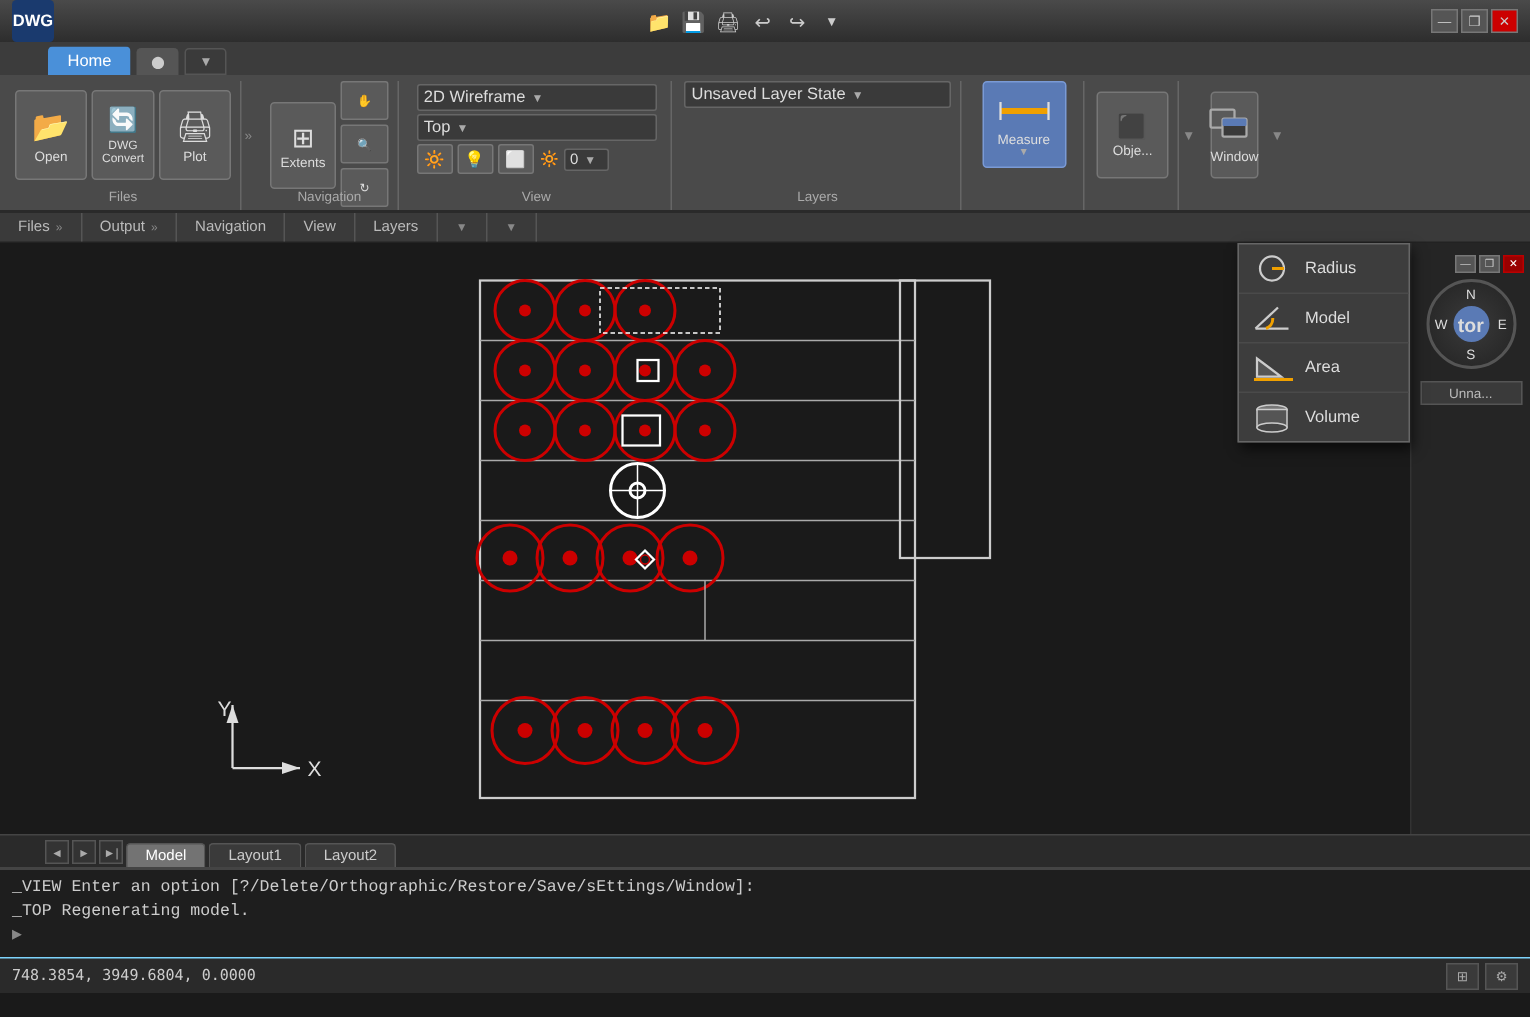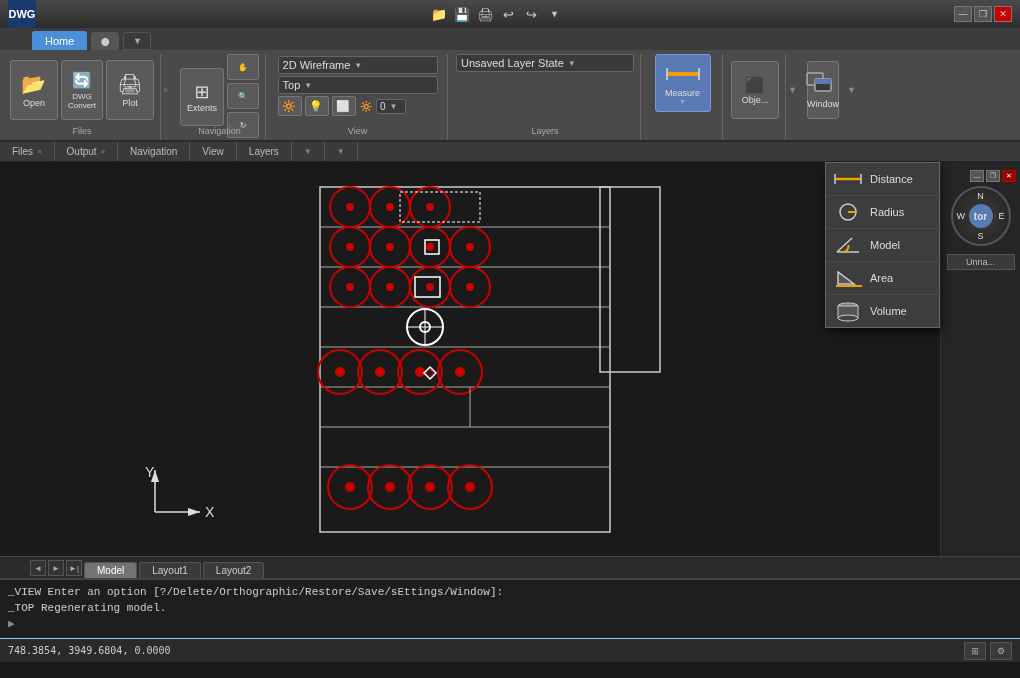--- a/index.html
+++ b/index.html
@@ -224,21 +224,21 @@
     }
     #compass .n { position: absolute; top: 3px; font-size: 9px; color: #ddd; }
     #compass .s { position: absolute; bottom: 3px; font-size: 9px; color: #ddd; }
     #compass .e { position: absolute; right: 4px; font-size: 9px; color: #ddd; }
     #compass .w { position: absolute; left: 4px; font-size: 9px; color: #ddd; }
     #compass .center-dot {
       width: 24px; height: 24px;
       background: #5a7ab5;
       border-radius: 50%;
       display: flex; align-items: center; justify-content: center;
-      color: #ddd; font-size: 10px; font-weight: bold;
+      color: #ddd; font-size: 13px; font-weight: bold;
     }
     #view-label-box {
       background: #3a3a3a;
       color: #bbb;
       font-size: 9px;
       padding: 2px 6px;
       border: 1px solid #555;
       text-align: center;
       width: 68px;
       overflow: hidden;
@@ -650,30 +650,20 @@
       <div class="center-dot">
         <span>tor</span>
       </div>
     </div>
 
     <div id="view-label-box">Unna...</div>
   </div>
 
   <div id="measure-panel-container" style="position:absolute;top:0;right:80px;width:115px;background:#3d3d3d;border:1px solid #666;box-shadow:2px 4px 8px rgba(0,0,0,0.6);z-index:50;">
 
-    <div class="measure-item">
-      <div class="m-icon">
-        <svg width="28" height="18" viewBox="0 0 28 18">
-          <line x1="1" y1="9" x2="27" y2="9" stroke="#f0a000" stroke-width="2.5"></line>
-          <line x1="1" y1="4" x2="1" y2="14" stroke="#ccc" stroke-width="1.5"></line>
-          <line x1="27" y1="4" x2="27" y2="14" stroke="#ccc" stroke-width="1.5"></line>
-        </svg>
-      </div>
-      <span>Distance</span>
-    </div>
 
     <div class="measure-item">
       <div class="m-icon">
         <svg width="28" height="20" viewBox="0 0 28 20">
           <circle cx="14" cy="10" r="8" fill="none" stroke="#ccc" stroke-width="1.5"></circle>
           <line x1="14" y1="10" x2="22" y2="10" stroke="#f0a000" stroke-width="2"></line>
         </svg>
       </div>
       <span>Radius</span>
     </div>

